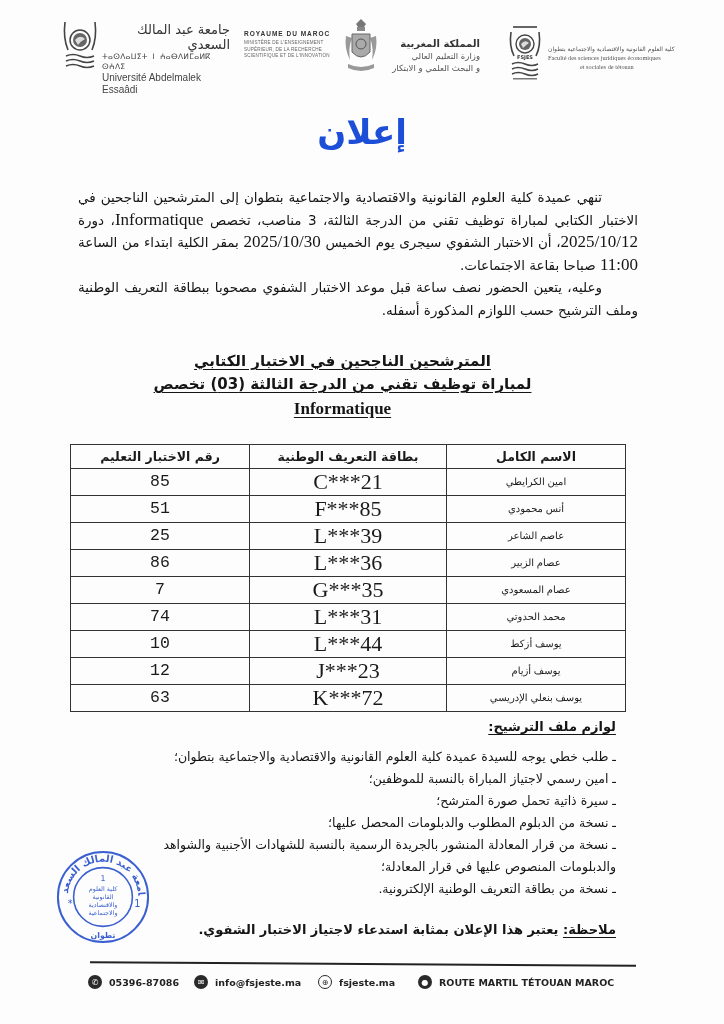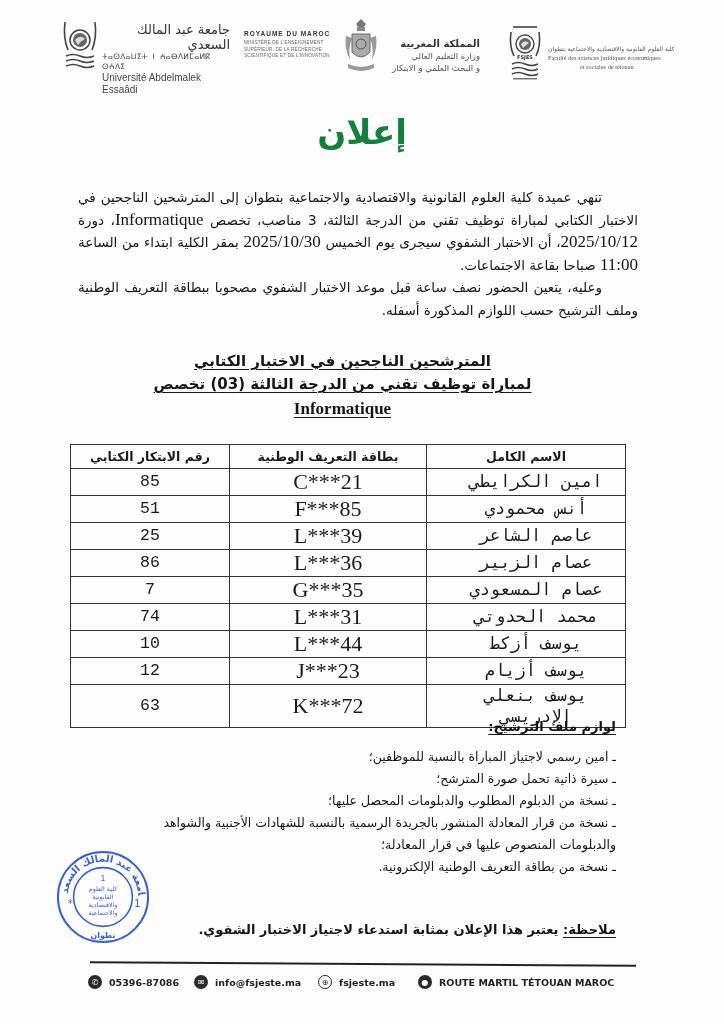--- a/index.html
+++ b/index.html
@@ -24,39 +24,39 @@
   .min-ar-title { font-size: 10px; font-weight: bold; line-height: 12px; color: #333; }
   .min-ar-sub { font-size: 8.5px; line-height: 12px; color: #555; }
 
   .fsj-logo { position: absolute; left: 507px; top: 6px; width: 36px; height: 58px; }
   .fsj-text { position: absolute; left: 548px; top: 26px; width: 170px; }
   .fsj-ar { font-size: 6px; direction: rtl; text-align: left; color: #555; line-height: 9px; }
   .fsj-fr { font-family: "Liberation Serif", serif; font-size: 6.3px; color: #555; line-height: 9px; }
   .fsj-fr.center { padding-left: 32px; }
 
   
-  .title { position: absolute; top: 112px; left: 0; width: 724px; text-align: center; font-size: 34px; font-weight: bold; direction: rtl; color: #15803d; font-family: "DejaVu Sans", sans-serif; }
+  .title { position: absolute; top: 112px; left: 0; width: 724px; text-align: center; font-size: 34px; font-weight: bold; direction: rtl; color: #1d4ed8; font-family: "DejaVu Sans", sans-serif; }
 
   
   .body-text { position: absolute; top: 186px; left: 78px; width: 560px; direction: rtl; text-align: justify; font-family: "DejaVu Sans", sans-serif; font-size: 13.5px; line-height: 22.5px; color: #151515; }
   .body-text p { margin: 0; }
   .body-text .indent { text-indent: 36px; }
   .latin { font-family: "Liberation Serif", serif; font-size: 17px; }
 
   
   .tbl-title { position: absolute; top: 350px; left: 0; width: 685px; text-align: center; direction: rtl; font-weight: bold; color: #151515; }
   .tbl-title .l1, .tbl-title .l2 { font-size: 15px; line-height: 23px; text-decoration: underline; text-underline-offset: 3px; }
   .tbl-title .l3 { font-family: "Liberation Serif", serif; font-size: 17px; line-height: 26px; text-decoration: underline; text-underline-offset: 3px; }
 
   
   .table-wrap { position: absolute; top: 444px; left: 70px; width: 556px; }
   table { width: 100%; border-collapse: collapse; direction: rtl; }
   th, td { border: 1px solid #333; padding: 0; height: 22.5px; text-align: center; vertical-align: middle; }
   th { font-family: "DejaVu Sans", sans-serif; font-size: 12.5px; font-weight: bold; color: #1a1a1a; }
-  td.name { font-family: Liberation Mono, monospace; font-size: 17px; width: 178px; padding-left: 20px; }
+  td.name { font-family: Liberation Sans, sans-serif; font-size: 10px; width: 178px; }
   td.cin { font-family: "Liberation Serif", serif; font-size: 22px; width: 196px; }
   td.num { font-family: Liberation Mono, monospace; font-size: 16.5px; }
   th.name { width: 178px; }
   th.cin { width: 196px; }
 
   
   .req { position: absolute; top: 716px; left: 80px; width: 536px; direction: rtl; text-align: right; font-family: "DejaVu Sans", sans-serif; color: #151515; }
   .req-title { font-size: 13px; font-weight: bold; text-decoration: underline; text-underline-offset: 3px; margin: 0 0 8px 0; line-height: 22px; }
   .req-item { font-size: 12.5px; line-height: 22px; margin: 0; }
   .req-item.cont { padding-right: 0; }
@@ -154,21 +154,21 @@
     <div class="l2">لمباراة توظيف تقني من الدرجة الثالثة (03) تخصص</div>
     <div class="l3">Informatique</div>
   </div>
 
   <div class="table-wrap">
     <table>
       <thead>
         <tr>
           <th class="name">الاسم الكامل</th>
           <th class="cin">بطاقة التعريف الوطنية</th>
-          <th class="num">رقم الابتكار الكتابي</th>
+          <th class="num">رقم الاختبار التعليم</th>
         </tr>
       </thead>
       <tbody id="tbody">
           <tr>
             <td class="name">امين الكرايطي</td>
             <td class="cin">C***21</td>
             <td class="num">85</td>
           </tr>
           <tr>
             <td class="name">أنس محمودي</td>
@@ -209,20 +209,21 @@
             <td class="name">يوسف بنعلي الإدريسي</td>
             <td class="cin">K***72</td>
             <td class="num">63</td>
           </tr>
         </tbody>
     </table>
   </div>
 
   <div class="req">
     <div class="req-title">لوازم ملف الترشيح:</div>
+    <p class="req-item">ـ طلب خطي يوجه للسيدة عميدة كلية العلوم القانونية والاقتصادية والاجتماعية بتطوان؛</p>
     <p class="req-item">ـ امين رسمي لاجتياز المباراة بالنسبة للموظفين؛</p>
     <p class="req-item">ـ سيرة ذاتية تحمل صورة المترشح؛</p>
     <p class="req-item">ـ نسخة من الدبلوم المطلوب والدبلومات المحصل عليها؛</p>
     <p class="req-item">ـ نسخة من قرار المعادلة المنشور بالجريدة الرسمية بالنسبة للشهادات الأجنبية والشواهد</p>
     <p class="req-item cont">والدبلومات المنصوص عليها في قرار المعادلة؛</p>
     <p class="req-item">ـ نسخة من بطاقة التعريف الوطنية الإلكترونية.</p>
   </div>
 
   <div class="note"><span class="note-label">ملاحظة:</span><span> يعتبر هذا الإعلان بمثابة استدعاء لاجتياز الاختبار الشفوي.</span></div>
 

